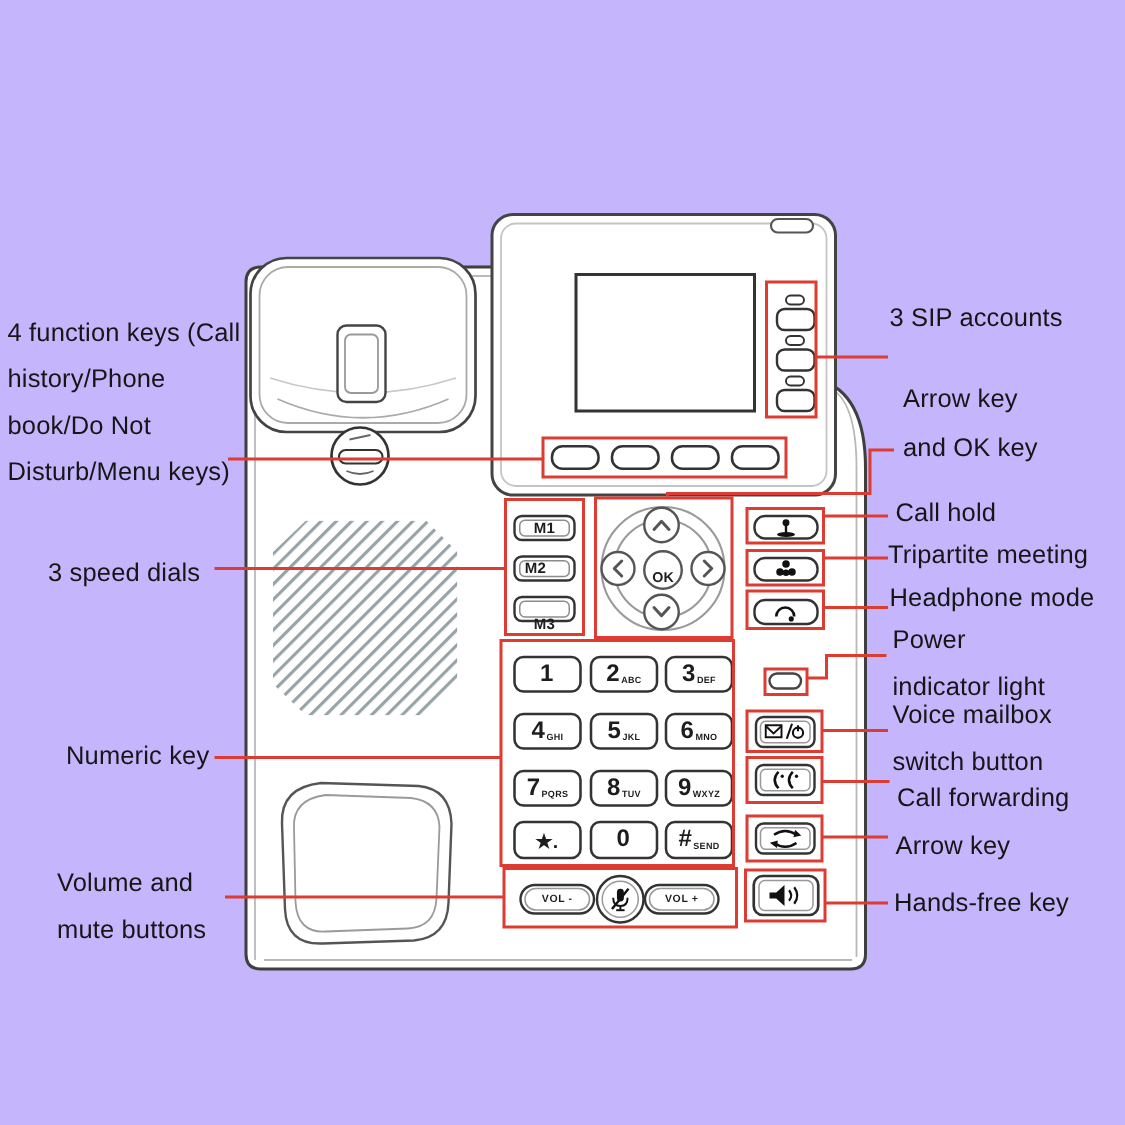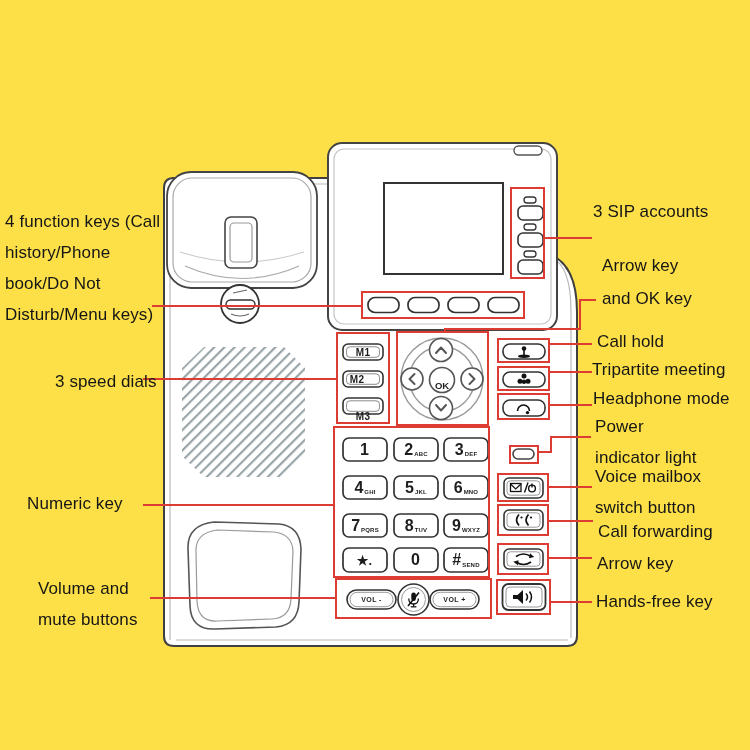--- a/index.html
+++ b/index.html
@@ -1,16 +1,16 @@
 <!DOCTYPE html>
 <html><head>
 <meta charset="utf-8">
 <style>
   html,body{margin:0;padding:0;background:#fff;}
-  #stage{position:relative;width:750px;height:750px;background:#fde047;font-family:"Liberation Sans",sans-serif;overflow:hidden;}
+  #stage{position:relative;width:750px;height:750px;background:#c4b5fd;font-family:"Liberation Sans",sans-serif;overflow:hidden;}
   #lineart{position:absolute;left:0;top:0;}
   .lbl{position:absolute;font-size:17px;color:#161616;white-space:pre-line;line-height:31px;letter-spacing:0.1px;}
   .overlay{position:absolute;display:flex;align-items:center;justify-content:center;color:#1d1d1d;}
   .key-digit{font-size:16px;font-weight:600;}
   .key-digit.small{font-size:13px;}
   .key-letters{font-size:6px;font-weight:700;margin:9px 0 0 1px;letter-spacing:0.2px;}
   .m-label{font-size:10px;font-weight:700;letter-spacing:0.3px;}
   .ok-label{font-size:9.5px;font-weight:700;}
   .vol-label{font-size:7px;font-weight:700;letter-spacing:0.4px;}
 </style>
@@ -246,22 +246,22 @@
     <line x1="548" y1="521" x2="593" y2="521"></line>
     <line x1="548" y1="558" x2="592" y2="558"></line>
     <line x1="550" y1="602" x2="592" y2="602"></line>
   </g>
 </svg>
 
 <div class="lbl" style="left:5px;top:206px;">4 function keys (Call
 history/Phone
 book/Do Not
 Disturb/Menu keys)</div>
-<div class="lbl" style="left:32px;top:366px;margin-left:23px;">3 speed dials</div>
-<div class="lbl" style="left:27px;top:488px;">Numeric key</div>
+<div class="lbl" style="left:32px;top:366px;">3 speed dials</div>
+<div class="lbl" style="left:44px;top:488px;">Numeric key</div>
 <div class="lbl" style="left:38px;top:573px;">Volume and
 mute buttons</div>
 
 <div class="lbl" style="left:593px;top:196px;">3 SIP accounts</div>
 <div class="lbl" style="left:602px;top:249px;line-height:33px;">Arrow key
 and OK key</div>
 <div class="lbl" style="left:597px;top:326px;">Call hold</div>
 <div class="lbl" style="left:592px;top:354px;">Tripartite meeting</div>
 <div class="lbl" style="left:593px;top:383px;">Headphone mode</div>
 <div class="lbl" style="left:595px;top:411px;">Power

